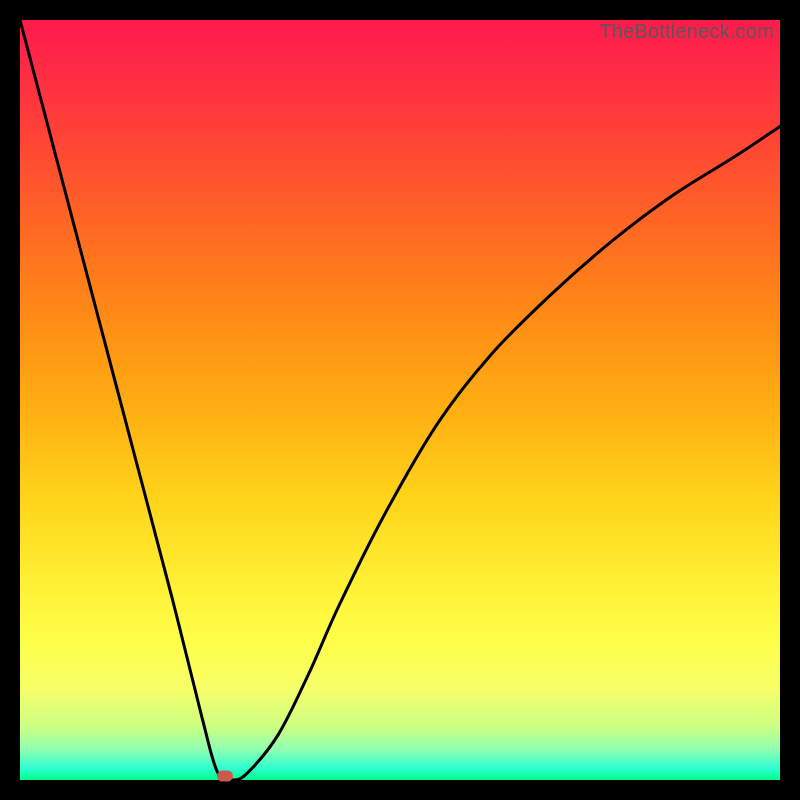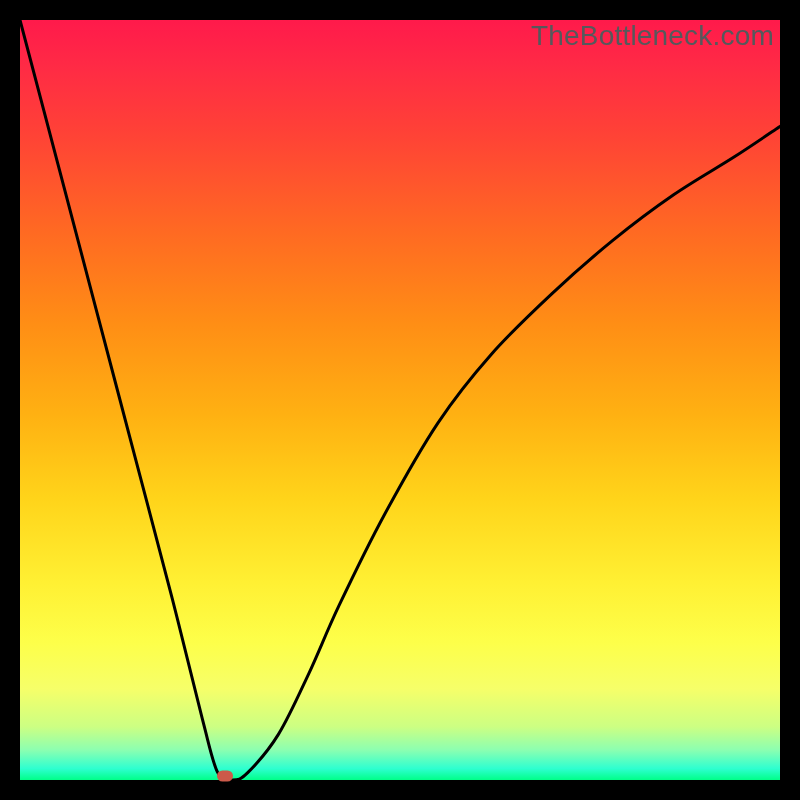--- a/index.html
+++ b/index.html
@@ -37,21 +37,21 @@
       #8dffb0 96%,
       #2effd0 98.5%,
       #00ff88 100%
     );
   }
   .watermark {
     position: absolute;
     top: 0;
     right: 6px;
     color: #55595c;
-    font-size: 28px;
+    font-size: 20px;
     font-weight: 400;
     letter-spacing: 0.2px;
     user-select: none;
   }
   svg.curve {
     position: absolute;
     inset: 0;
     width: 100%;
     height: 100%;
     pointer-events: none;

